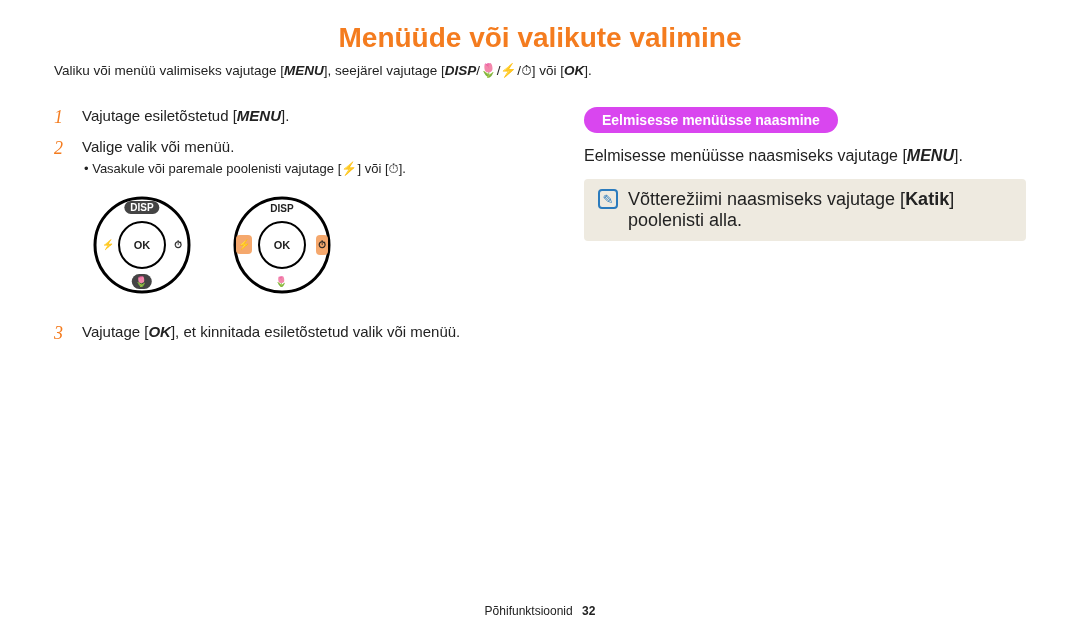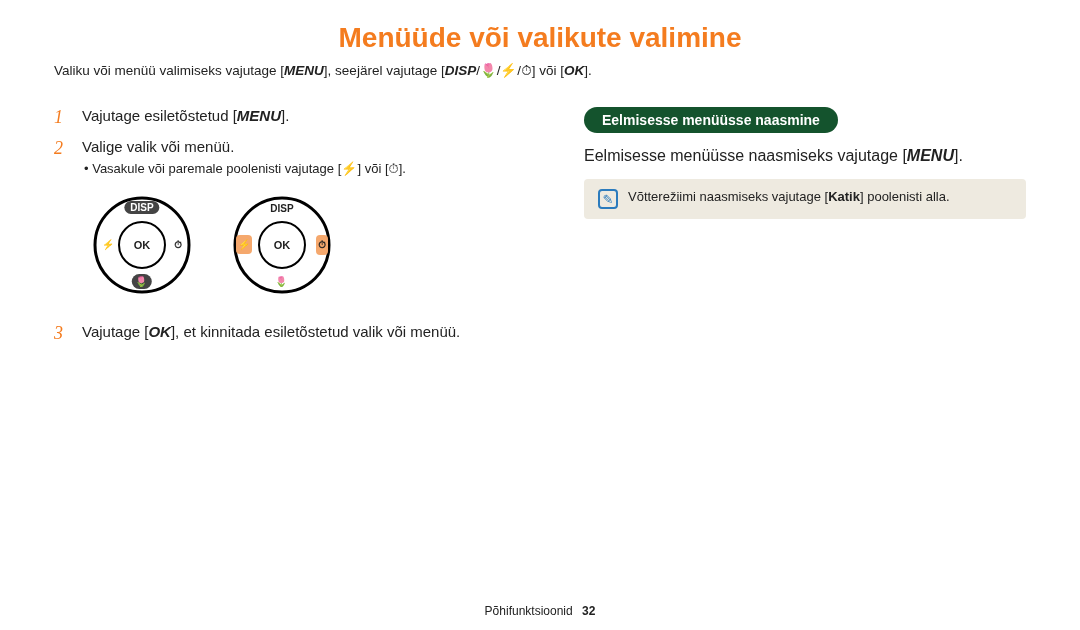--- a/index.html
+++ b/index.html
@@ -17,25 +17,25 @@
   .sub li { font-size: 13px; margin-bottom: 2px; }
   .sub li::before { content: "• "; }
   .dials { display: flex; gap: 40px; padding: 8px 0 18px 10px; }
   .dial { position: relative; width: 100px; height: 100px; }
   .dial svg { width: 100px; height: 100px; }
   .dial .label { position: absolute; font-size: 10px; font-weight: 700; text-align: center; }
   .dial .disp-highlight { background: #444; color: #fff; border-radius: 10px; padding: 1px 6px; }
   .dial .right-highlight { background: #f5a86d; color: #222; border-radius: 4px; padding: 4px 2px; }
   .dial .bottom-highlight { background: #444; color: #fff; border-radius: 8px; padding: 2px 4px; }
   .bold-ctrl { font-weight: 700; font-style: italic; }
-  .pill { display: inline-block; background: #14532d; color: #fff; border-radius: 18px; padding: 5px 18px; font-size: 14px; font-weight: 700; margin-bottom: 14px; }
+  .pill { display: inline-block; background: #d946ef; color: #fff; border-radius: 18px; padding: 5px 18px; font-size: 14px; font-weight: 700; margin-bottom: 14px; }
   .right-desc { font-size: 16px; margin-bottom: 14px; }
   .note-box { background: #eeeae0; border-radius: 4px; padding: 10px 14px; display: flex; align-items: flex-start; gap: 10px; }
   .note-icon { width: 20px; height: 20px; border: 2px solid #2b7bbd; border-radius: 4px; display: flex; align-items: center; justify-content: center; color: #2b7bbd; font-size: 13px; flex-shrink: 0; }
-  .note-box .txt { font-size: 13px; }
+  .note-box .txt { font-size: 18px; }
   .footer { position: absolute; bottom: 12px; left: 0; right: 0; text-align: center; font-size: 12px; }
   .footer .section { margin-right: 6px; }
   .footer .num { font-weight: 700; }
 </style>
 </head>
 <body>
 
 <div class="page">
   <h1>Menüüde või valikute valimine</h1>
   <p class="intro">

